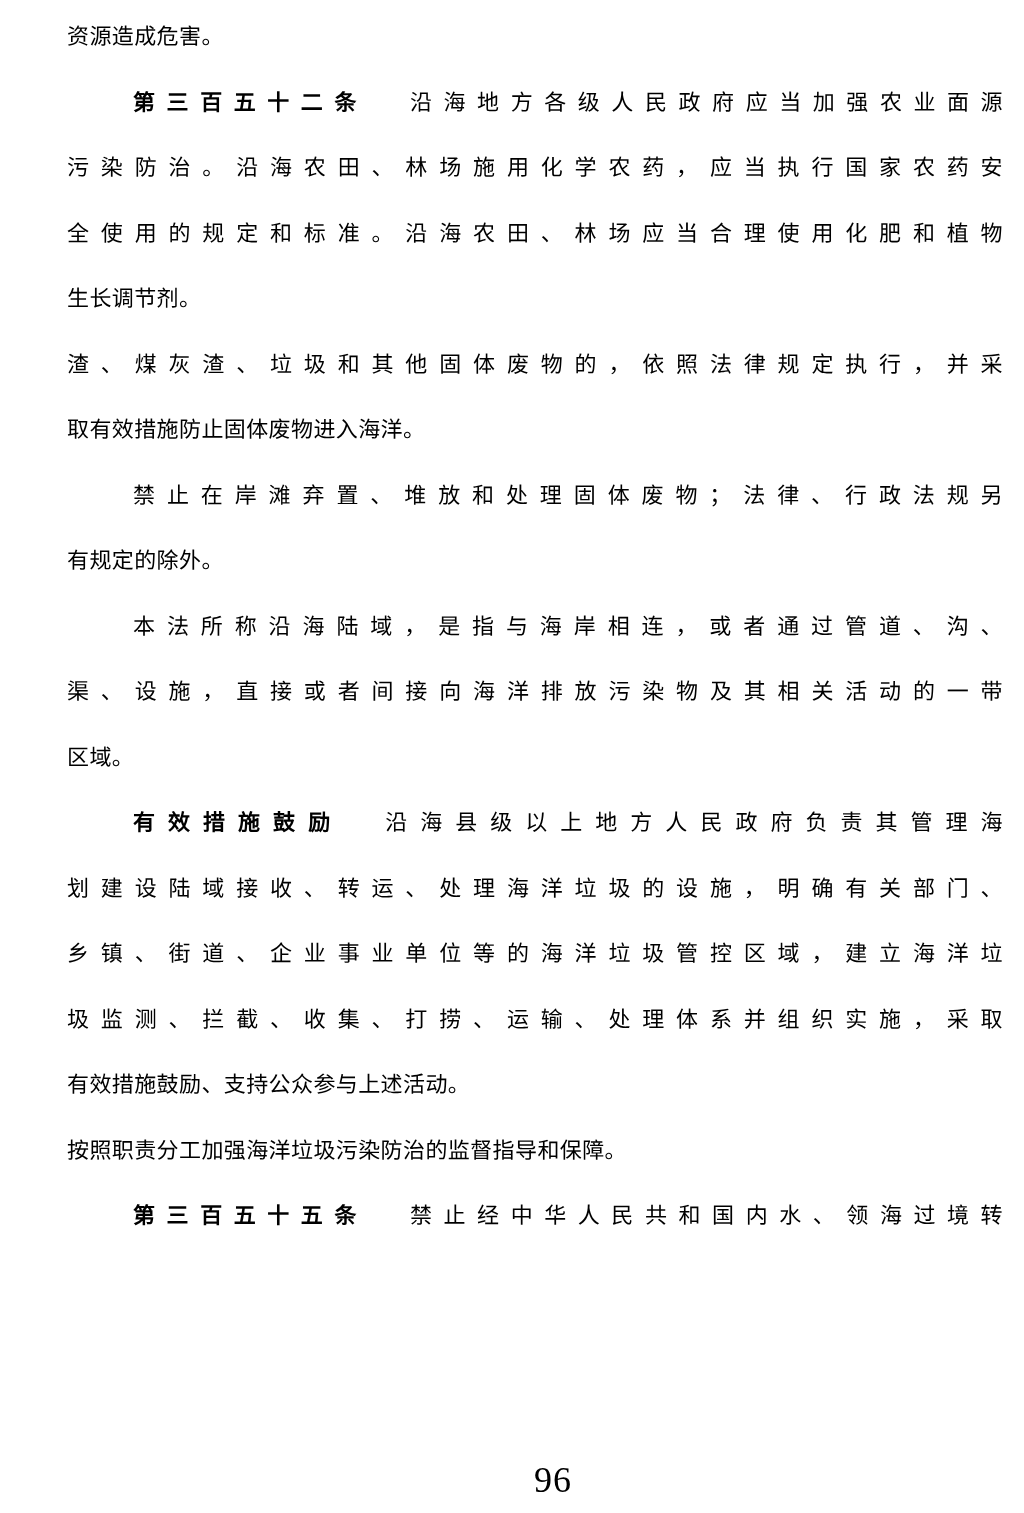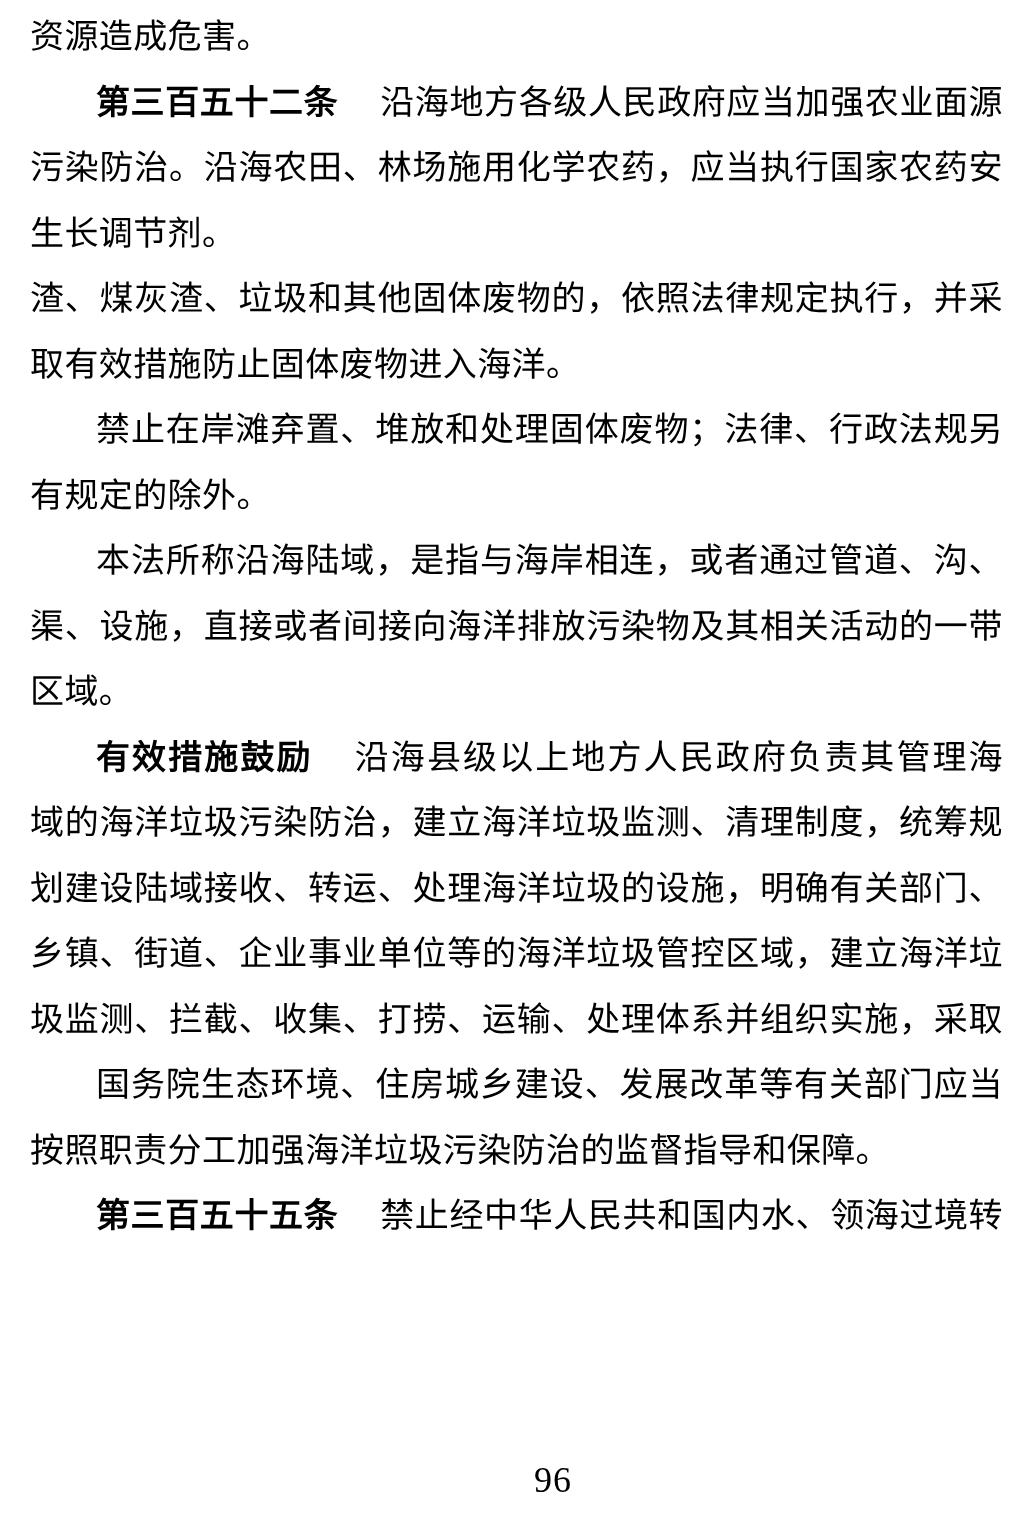--- a/index.html
+++ b/index.html
@@ -22,24 +22,25 @@
   }
   .text-block {
     position: absolute;
     top: 4px;
     left: 30px;
     width: 973px;
   }
   .line {
     height: 65.5px;
     line-height: 65.5px;
-    font-size: 34px;
+    font-size: 22px;
     letter-spacing: 0.4px;
     text-align: left;
     white-space: nowrap;
+    margin-left: 37px;
   }
   .line.full, .line.article-start, .line.para-start {
     white-space: normal;
     text-align: justify;
     text-align-last: justify;
   }
   .line.article-start, .line.para-start {
     text-indent: 66px;
   }
   .art-num {
@@ -62,31 +63,31 @@
   }
 </style>
 </head>
 <body>
 
 <div class="page">
   <div class="text-block">
       <div class="line para-end"><span>资源造成危害。</span></div>
       <div class="line article-start"><span class="art-num">第三百五十二条</span><span>沿海地方各级人民政府应当加强农业面源</span></div>
       <div class="line full"><span>污染防治。沿海农田、林场施用化学农药，应当执行国家农药安</span></div>
+      <div class="line full"><span>全使用的规定和标准。沿海农田、林场应当合理使用化肥和植物</span></div>
       <div class="line para-end"><span>生长调节剂。</span></div>
       <div class="line full"><span>渣、煤灰渣、垃圾和其他固体废物的，依照法律规定执行，并采</span></div>
       <div class="line para-end"><span>取有效措施防止固体废物进入海洋。</span></div>
       <div class="line para-start"><span>禁止在岸滩弃置、堆放和处理固体废物；法律、行政法规另</span></div>
       <div class="line para-end"><span>有规定的除外。</span></div>
       <div class="line para-start"><span>本法所称沿海陆域，是指与海岸相连，或者通过管道、沟、</span></div>
       <div class="line full"><span>渠、设施，直接或者间接向海洋排放污染物及其相关活动的一带</span></div>
       <div class="line para-end"><span>区域。</span></div>
       <div class="line article-start"><span class="art-num">有效措施鼓励</span><span>沿海县级以上地方人民政府负责其管理海</span></div>
-      <div class="line full"><span>域的海洋垃圾污染防治，建立海洋垃圾监测、清理制度，统筹规</span></div>
       <div class="line full"><span>划建设陆域接收、转运、处理海洋垃圾的设施，明确有关部门、</span></div>
       <div class="line full"><span>乡镇、街道、企业事业单位等的海洋垃圾管控区域，建立海洋垃</span></div>
       <div class="line full"><span>圾监测、拦截、收集、打捞、运输、处理体系并组织实施，采取</span></div>
-      <div class="line para-start"><span>国务院生态环境、住房城乡建设、发展改革等有关部门应当</span></div>
+      <div class="line para-end"><span>有效措施鼓励、支持公众参与上述活动。</span></div>
       <div class="line para-end"><span>按照职责分工加强海洋垃圾污染防治的监督指导和保障。</span></div>
       <div class="line article-start"><span class="art-num">第三百五十五条</span><span>禁止经中华人民共和国内水、领海过境转</span></div>
     </div>
   <div class="page-number">96</div>
 </div>
 
 </body></html>

